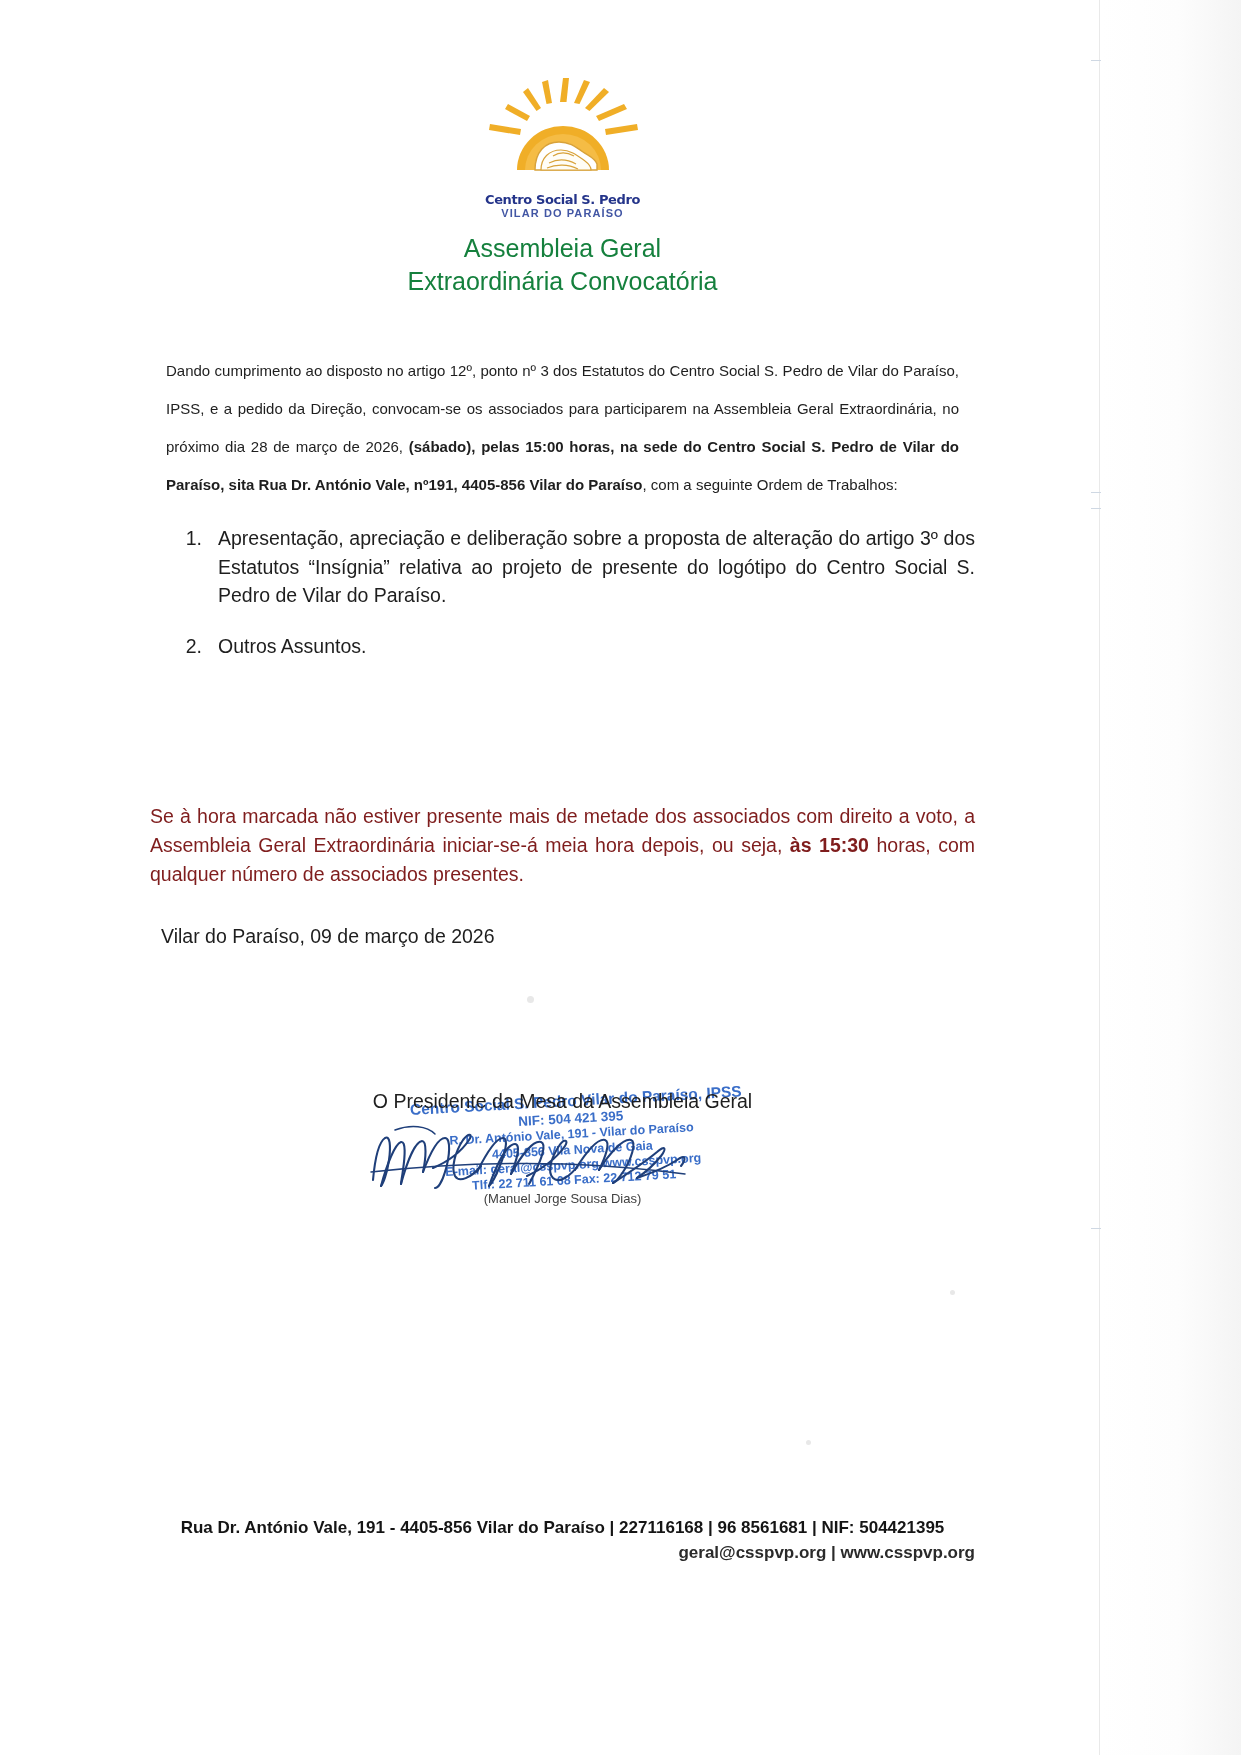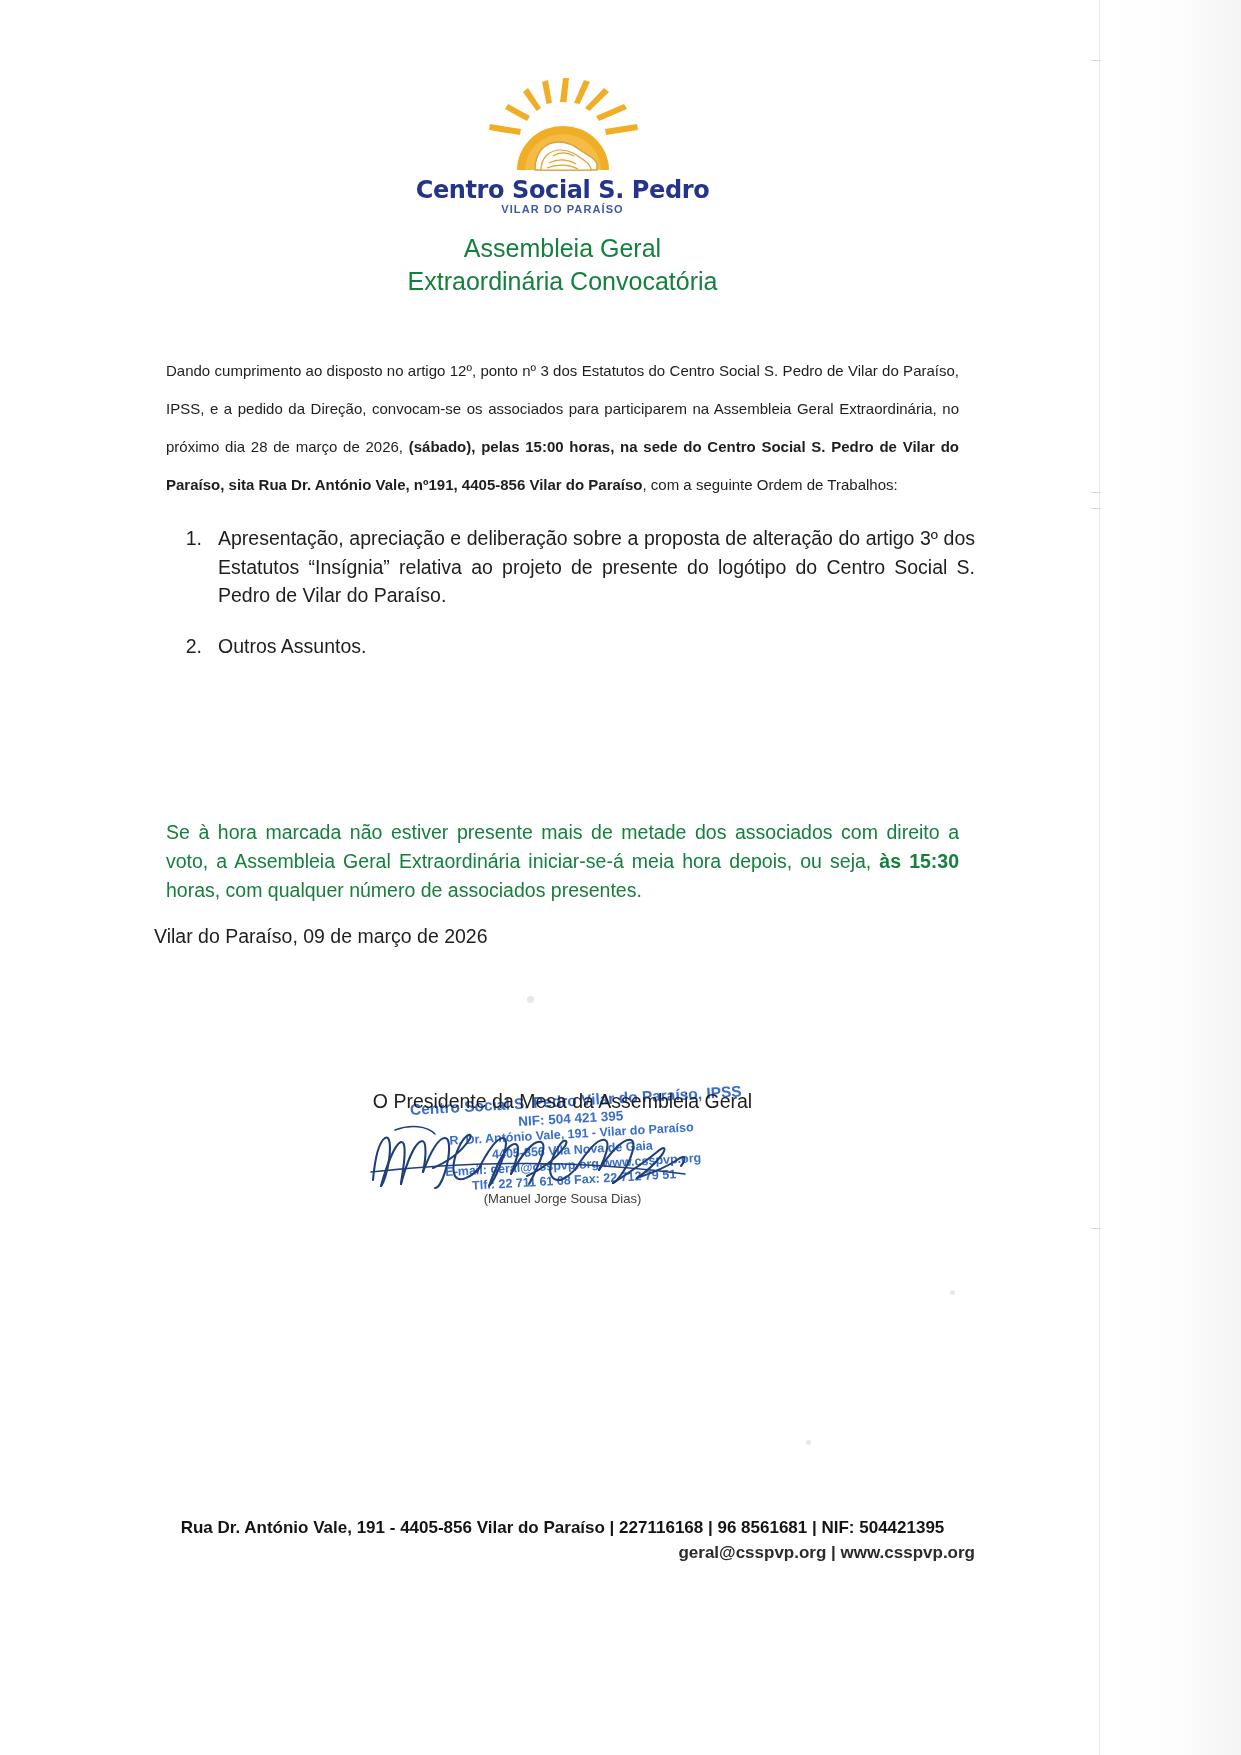--- a/index.html
+++ b/index.html
@@ -51,24 +51,24 @@
     width: 825px;
     display: flex;
     flex-direction: column;
     align-items: center;
   }
   .logo-mark {
     width: 168px; height: 96px;
     position: relative;
   }
   .logo-text-1 {
-    margin-top: 4px;
+    margin-top: 19px;
     font-family: "DejaVu Sans", sans-serif;
     font-weight: 700;
-    font-size: 24px;
+    font-size: 13px;
     letter-spacing: -0.4px;
     color: #24348a;
     line-height: 1;
   }
   .logo-text-2 {
     font-family: Liberation Sans, sans-serif;
     font-weight: 700;
     font-size: 11px;
     letter-spacing: 1.1px;
     color: #4256a4;
@@ -131,31 +131,31 @@
     font-size: 19.5px;
     color: #1e1e1e;
   }
 
   .para-after {
     position: absolute;
     left: 0; top: 802px;
     width: 825px;
   }
   .para-after p {
-    margin: 16px;
+    margin: 0;
     font-size: 19.5px;
     line-height: 29px;
     text-align: justify;
-    color: #15803d;
+    color: #7f1d1d;
   }
   .para-after p b { font-weight: 700; }
 
   .place-date {
     position: absolute;
-    left: 4px; top: 925px;
+    left: 11px; top: 925px;
     font-size: 19.5px;
     color: #1e1e1e;
   }
 
   
   .sig-block {
     position: absolute;
     left: 0; top: 1090px;
     width: 825px;
     text-align: center;

